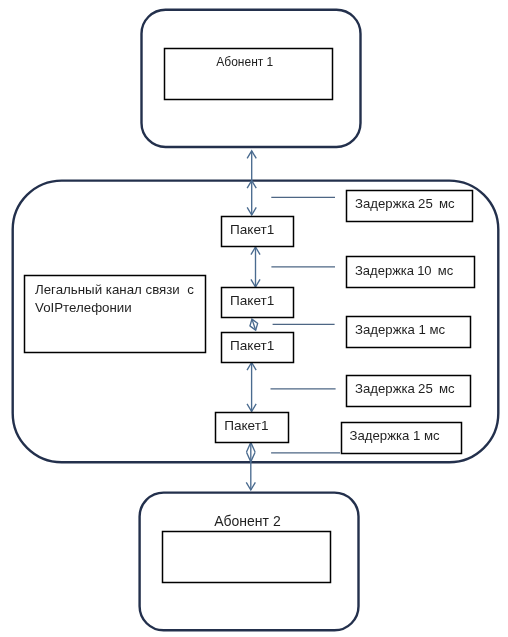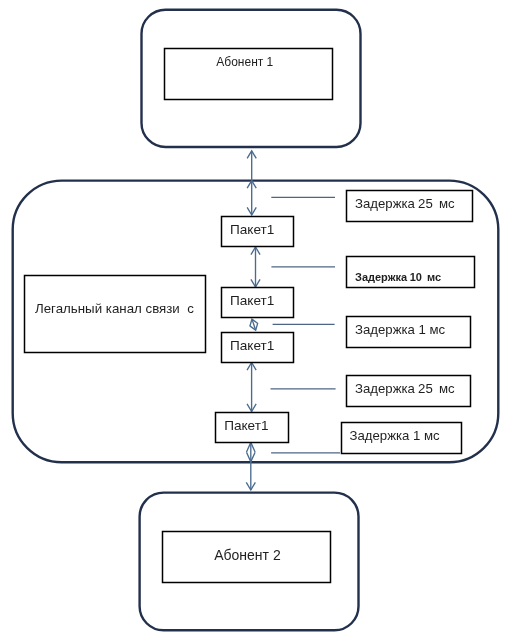--- a/index.html
+++ b/index.html
@@ -69,24 +69,24 @@
   <rect class="inner" x="346.5" y="190.5" width="126.0" height="31.0"></rect>
   <rect class="inner" x="346.5" y="256.5" width="128.0" height="31.0"></rect>
   <rect class="inner" x="346.5" y="316.5" width="124.0" height="31.0"></rect>
   <rect class="inner" x="346.5" y="375.5" width="124.0" height="31.0"></rect>
   <rect class="inner" x="341.5" y="422.5" width="120.0" height="31.0"></rect>
   </g>
 </svg>
 
 <div>
 <div class="lbl" style="left:216.3px;top:55.8px;font-size:12px;">Абонент 1</div>
-<div class="lbl" style="left:214.2px;top:548px;font-size:14.0px;">Абонент 2</div>
+<div class="lbl" style="left:214.2px;top:514px;font-size:14.0px;">Абонент 2</div>
 <div class="lbl" style="left:230.0px;top:223.0px;font-size:13.6px;">Пакет1</div>
 <div class="lbl" style="left:230.0px;top:294.0px;font-size:13.6px;">Пакет1</div>
 <div class="lbl" style="left:230.0px;top:339.0px;font-size:13.6px;">Пакет1</div>
 <div class="lbl" style="left:224.2px;top:419.0px;font-size:13.6px;">Пакет1</div>
 <div class="lbl" style="left:355.0px;top:197.0px;font-size:13.2px;word-spacing:-0.5px;">Задержка 25  мс</div>
-<div class="lbl" style="left:355.0px;top:272px;font-size:11px;word-spacing:-0.5px;font-weight:bold;">Задержка 10  мс</div>
+<div class="lbl" style="left:355.0px;top:264.0px;font-size:13px;word-spacing:-0.5px;">Задержка 10  мс</div>
 <div class="lbl" style="left:355.0px;top:323.0px;font-size:13.2px;">Задержка 1 мс</div>
 <div class="lbl" style="left:355.0px;top:382.0px;font-size:13.2px;word-spacing:-0.5px;">Задержка 25  мс</div>
 <div class="lbl" style="left:349.5px;top:428.8px;font-size:13.2px;">Задержка 1 мс</div>
-<div class="note" style="left:35px;top:281.0px;margin-top:19px;"><div class="noteline">Легальный канал связи  с</div></div>
+<div class="note" style="left:35px;top:281.0px;"><div class="noteline">Легальный канал связи  с</div><div class="noteline">VoIPтелефонии</div></div>
 </div>
 
 </body></html>

